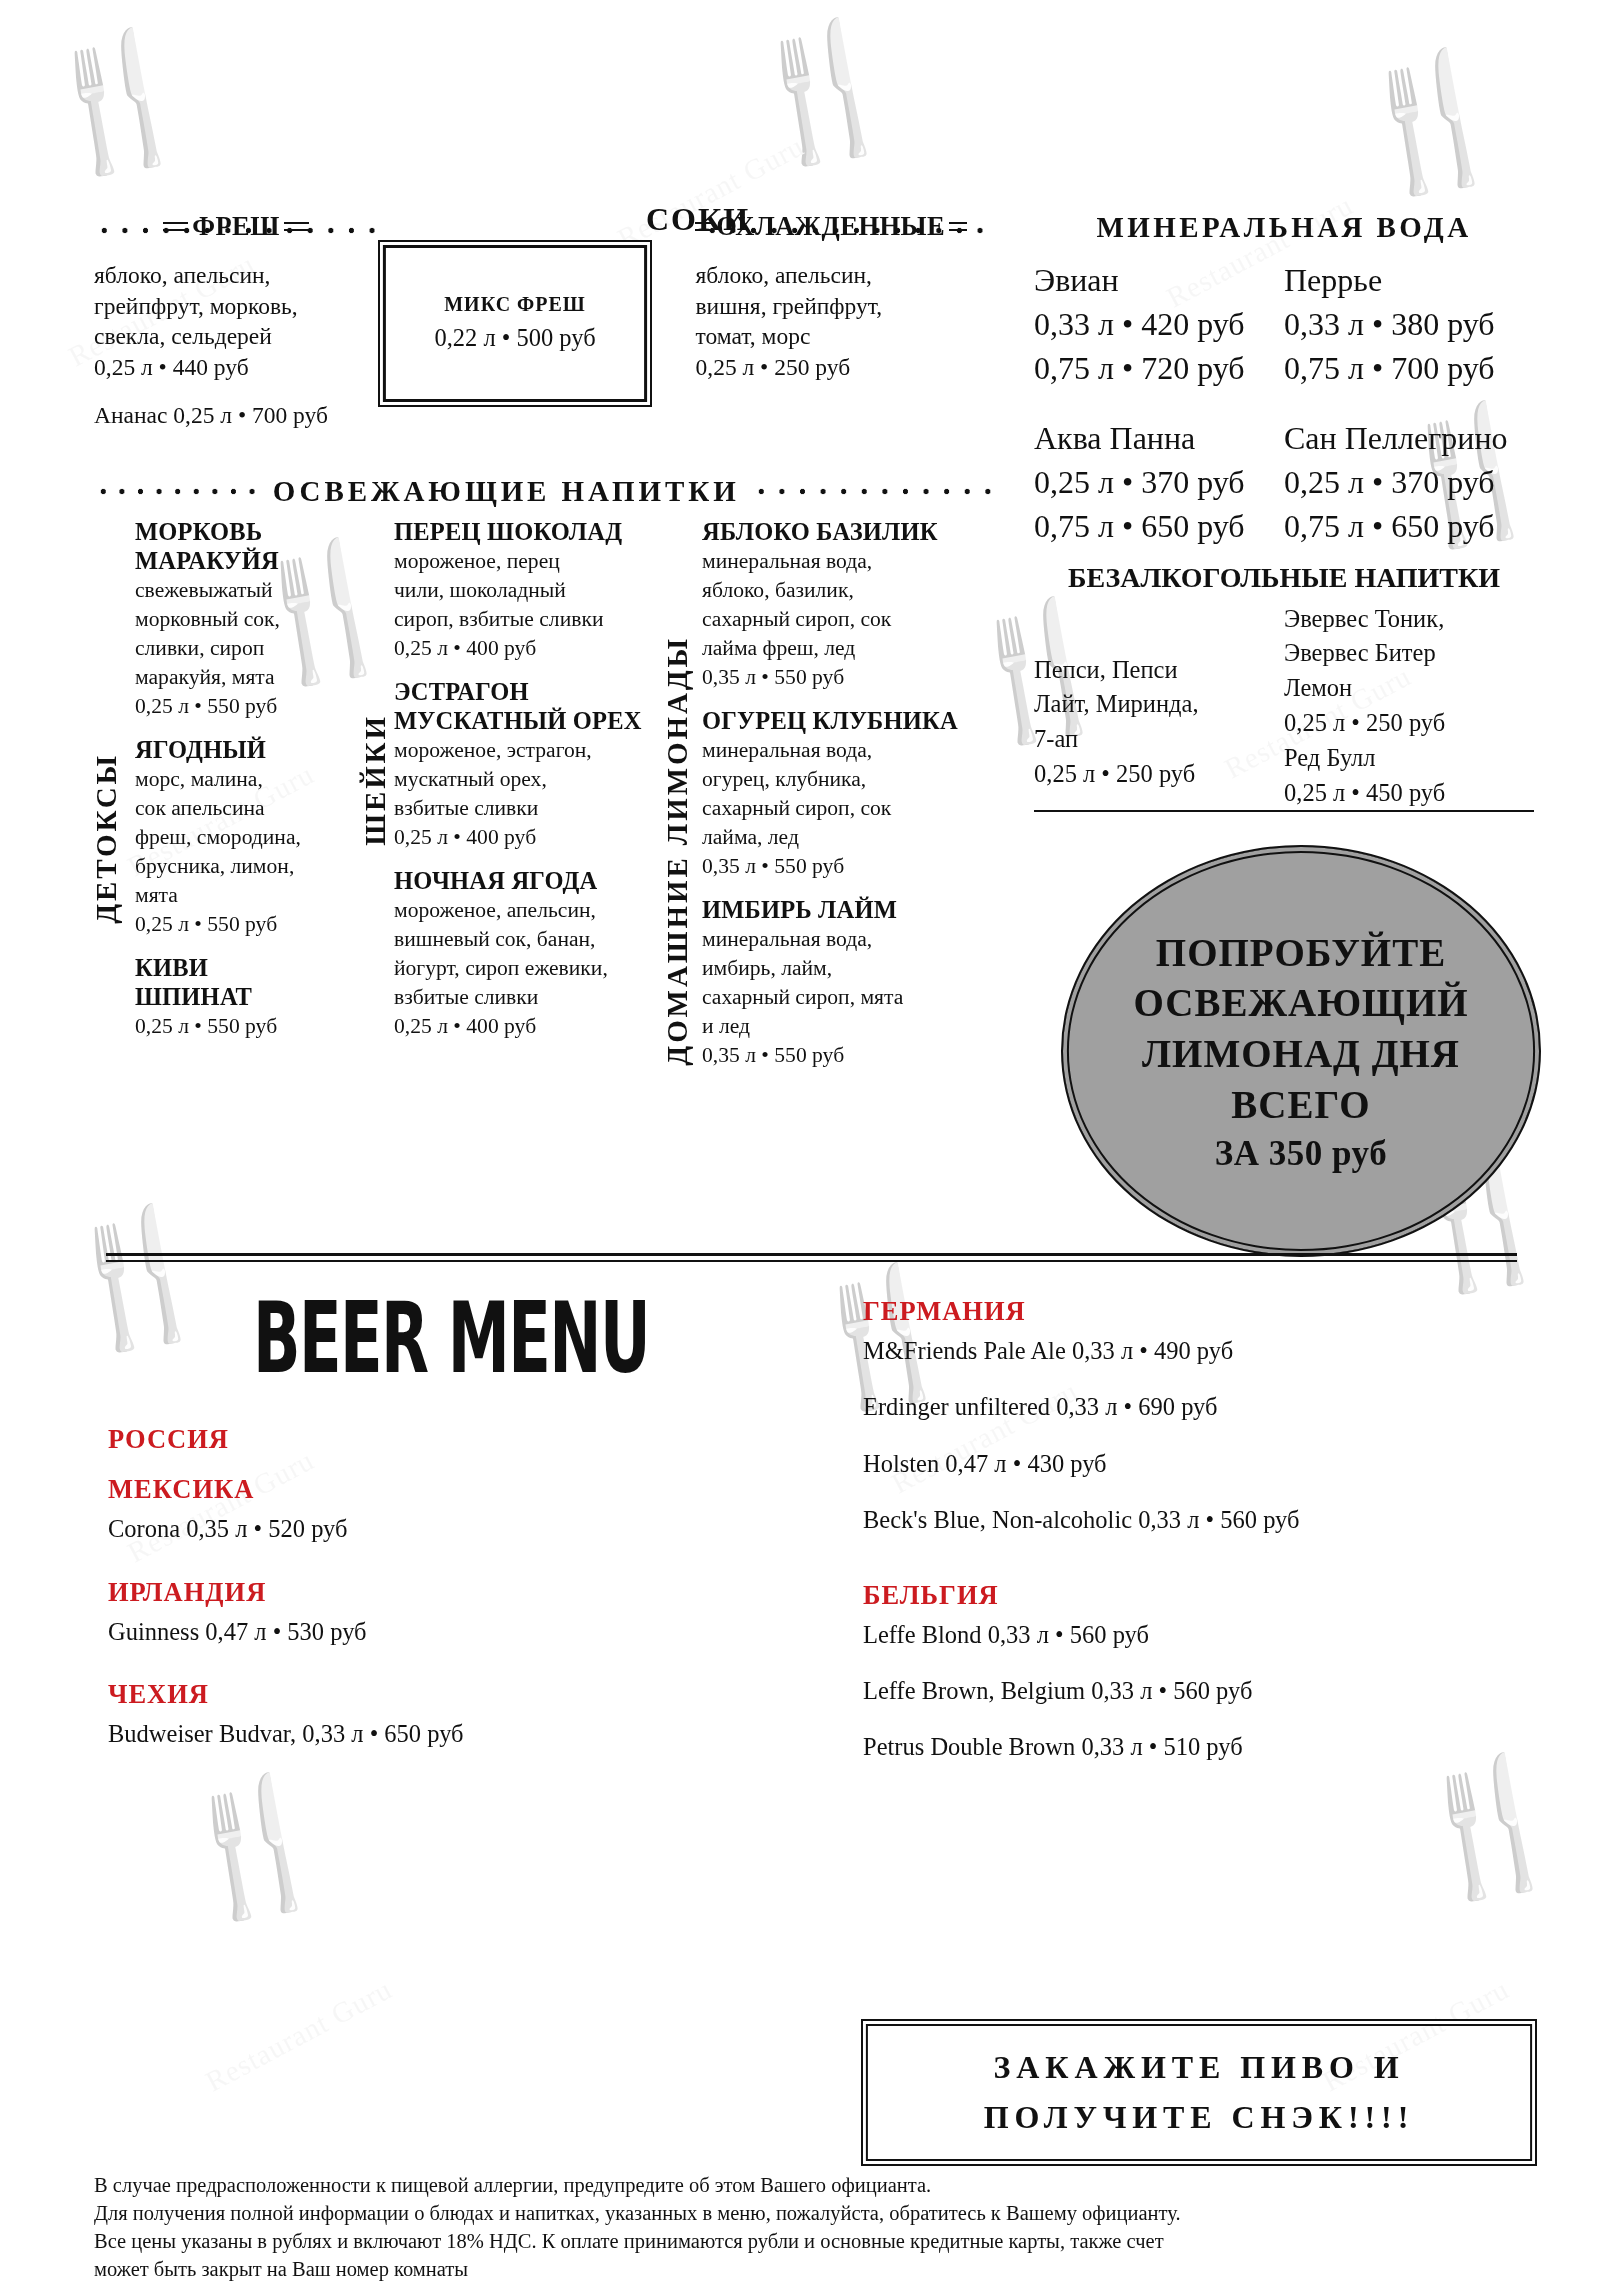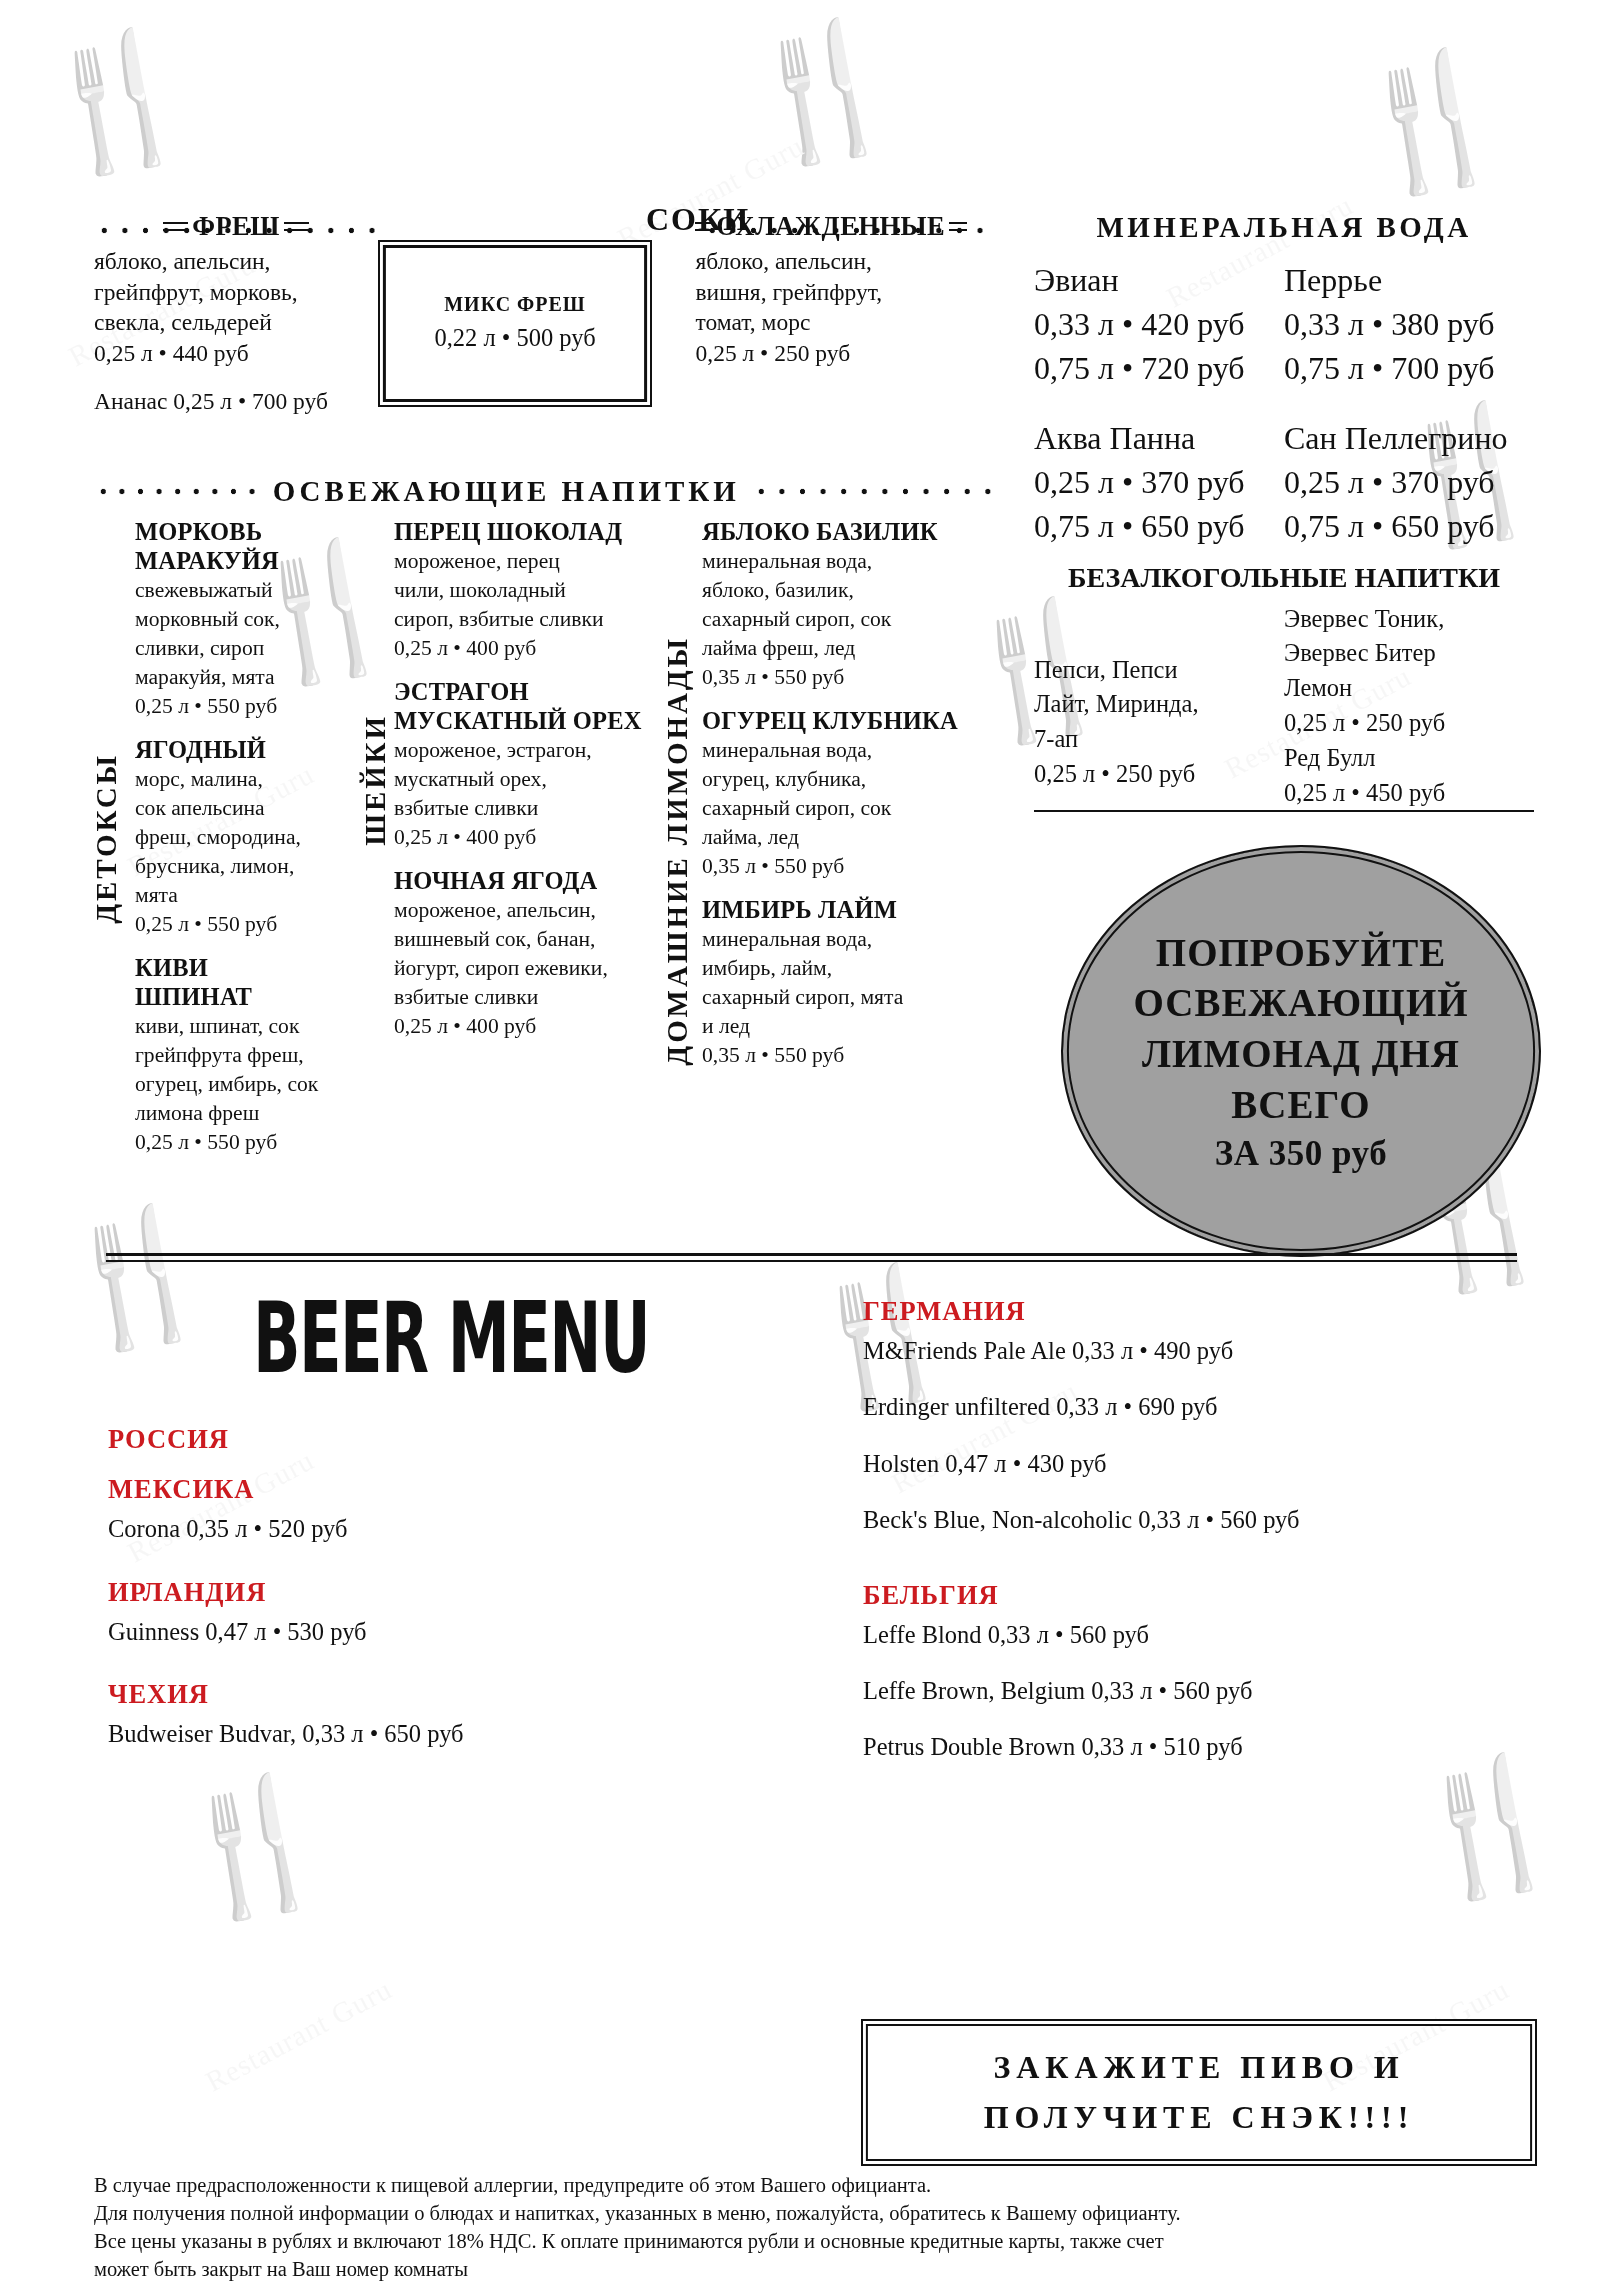--- a/index.html
+++ b/index.html
@@ -64,21 +64,21 @@
     font-size:32px; font-weight:bold; letter-spacing:2px;
   }
   .juice-cols { display:flex; gap:0; align-items:flex-start; }
   .jcol { width:284px; }
   .jcol.mid { width:294px; padding-top:15.7px;}
   .jcol.right { width:294px; padding-left:23.5px;}
 
   .jhead {
     display:flex; align-items:center; justify-content:center;
     font-size:26.5px; font-weight:bold; letter-spacing:0.5px;
-    margin-bottom:4px;
+    margin-bottom:18px;
   }
   .jhead .bar {
     flex:0 0 25.5px; height:8.8px;
     border-top:2.5px solid #111; border-bottom:2.5px solid #111;
   }
   .jhead .bar.l { margin-right:3.9px; }
   .jhead .bar.r { margin-left:3.9px; }
   .jhead-wide .bar { flex-basis:17.6px; }
 
   .ingr { font-size:23.5px; line-height:1.30; }
@@ -344,24 +344,20 @@
           <div class="ds" style="white-space:pre-line">морс, малина,
 сок апельсина
 фреш, смородина,
 брусника, лимон,
 мята</div>
           <div class="pr">0,25 л • 550 руб</div>
         </div>
         <div class="item">
           <div class="nm" style="white-space:pre-line">КИВИ
 ШПИНАТ</div>
-          <div class="ds" style="white-space:pre-line">киви, шпинат, сок
-грейпфрута фреш,
-огурец, имбирь, сок
-лимона фреш</div>
           <div class="pr">0,25 л • 550 руб</div>
         </div>
       </div>
 
       <div class="rcol c2">
         <div class="vlabel shake">ШЕЙКИ</div>
 
         <div class="item">
           <div class="nm" style="white-space:pre-line">ПЕРЕЦ ШОКОЛАД</div>
           <div class="ds" style="white-space:pre-line">мороженое, перец

